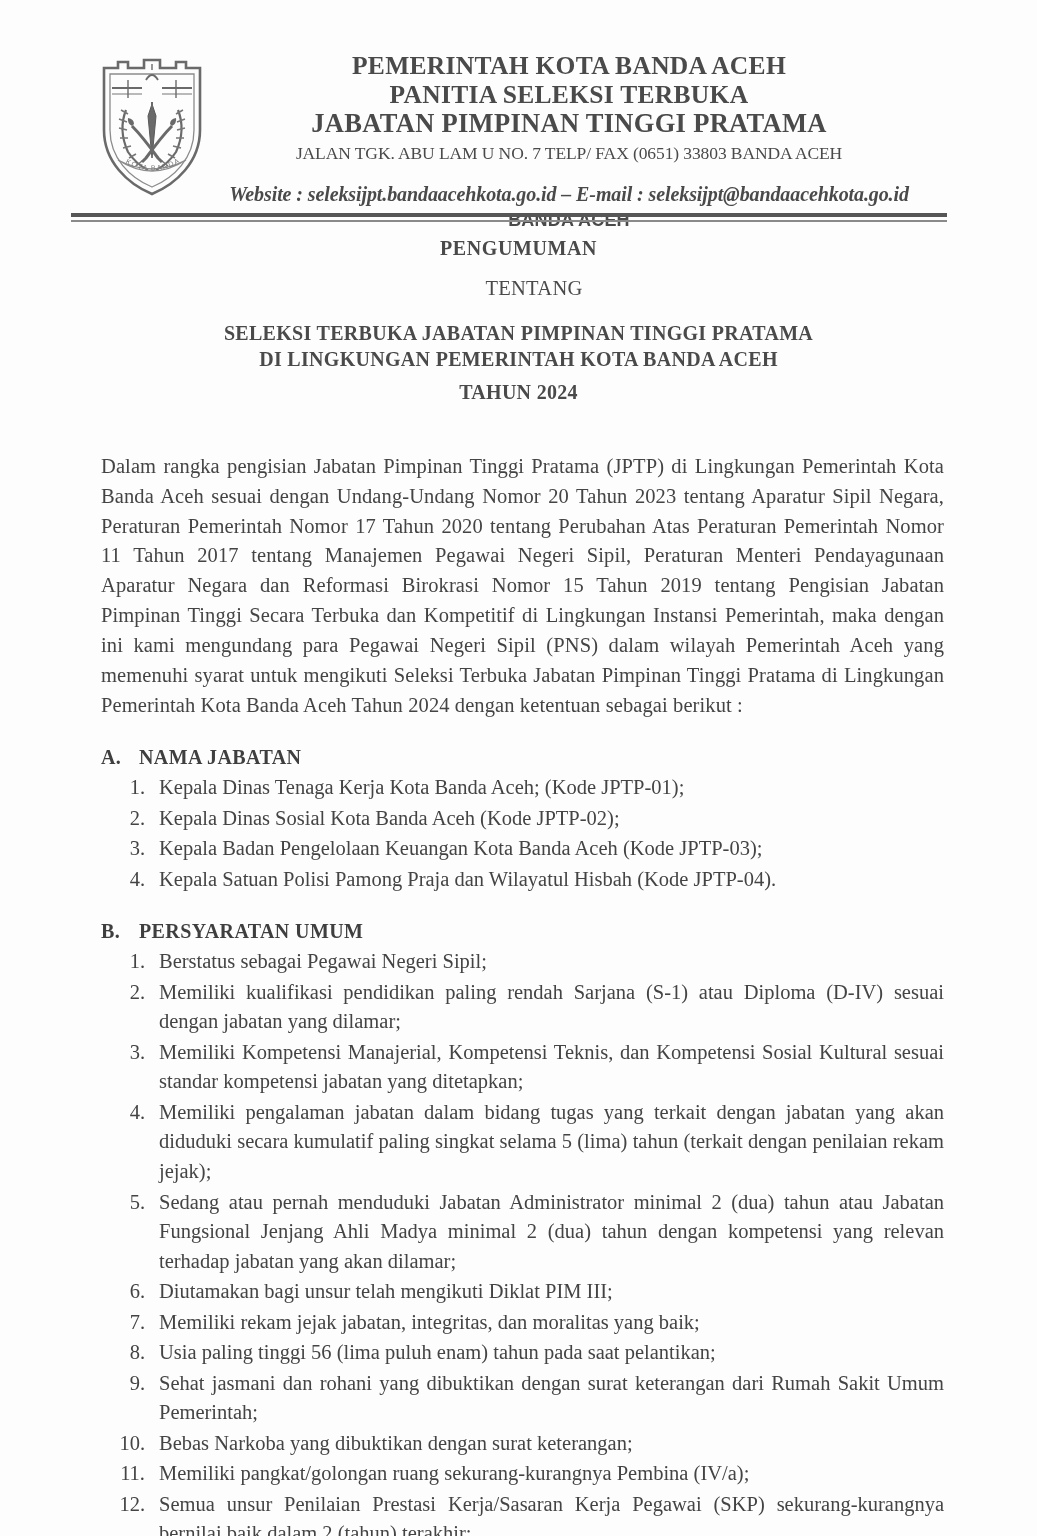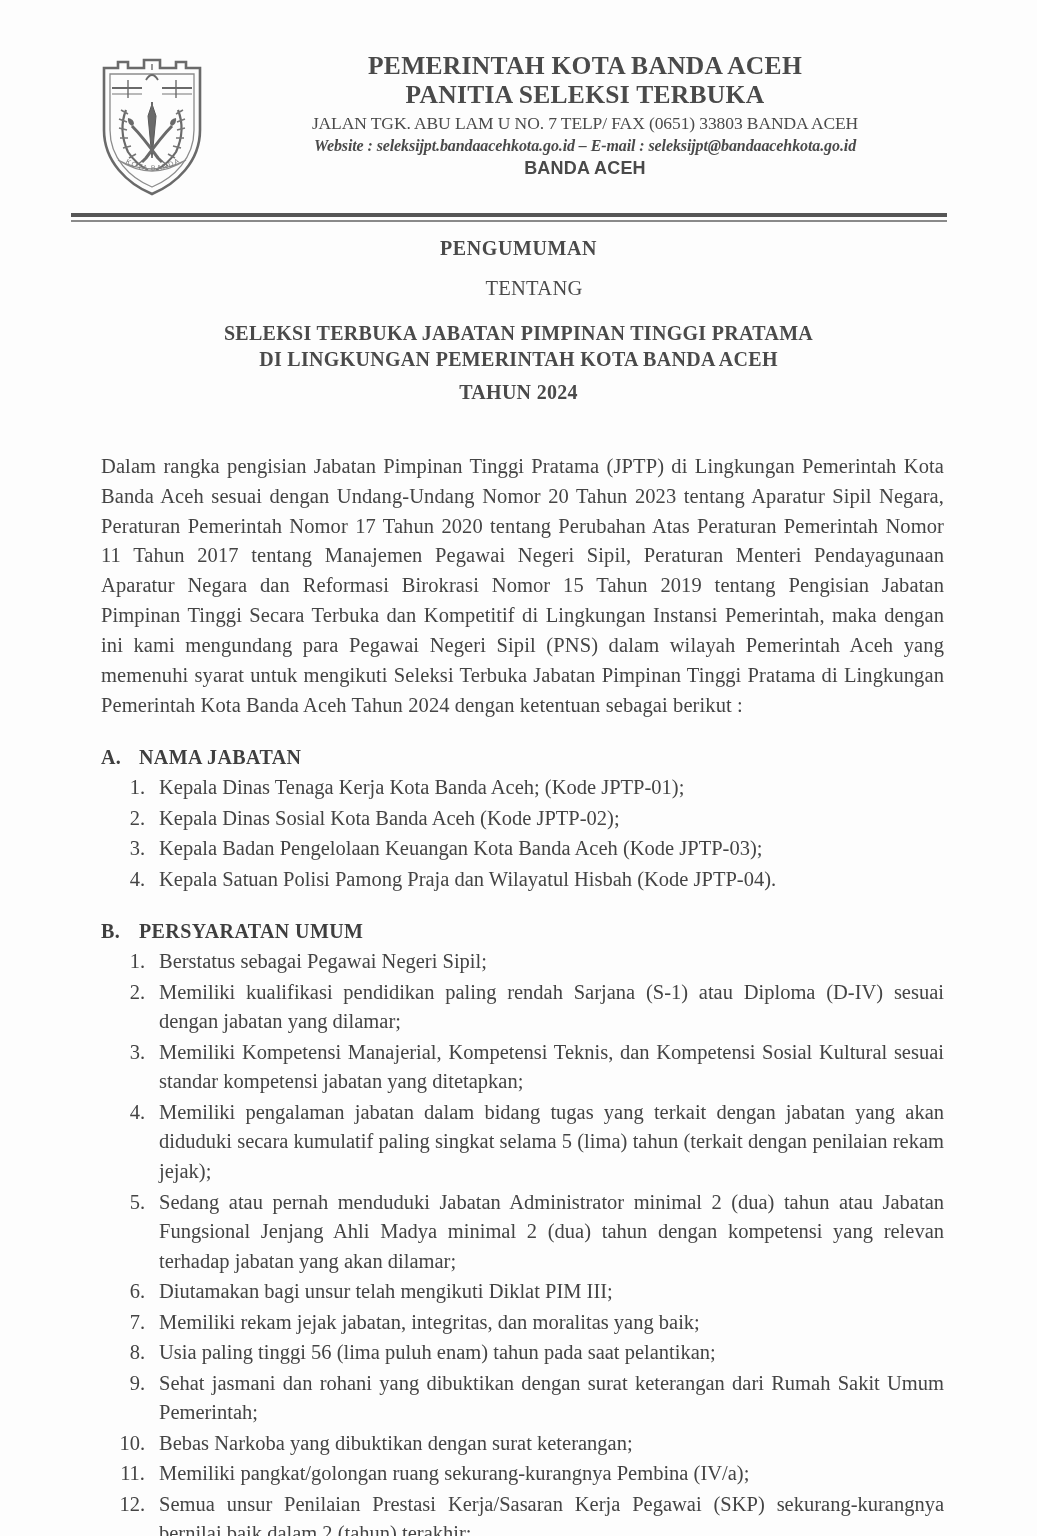--- a/index.html
+++ b/index.html
@@ -36,21 +36,21 @@
   .crest {
     position: absolute;
     left: 98px;
     top: 6px;
     width: 108px;
     height: 140px;
   }
 
   .head-text {
     position: absolute;
-    left: 215px;
+    left: 199px;
     top: 0px;
     width: 740px;
     text-align: center;
   }
 
   .head-line-1,
   .head-line-2,
   .head-line-3 {
     font-weight: bold;
     color: #4a4a4a;
@@ -62,26 +62,27 @@
   .head-line-3 { font-size: 26.5px; }
 
   .head-addr {
     font-size: 17.5px;
     color: #4a4a4a;
     line-height: 1.3;
     margin-top: 3px;
     letter-spacing: -0.1px;
   }
   .head-web {
-    font-size: 16px;
+    font-size: 20px;
     font-style: italic;
     font-weight: bold;
     color: #4a4a4a;
     line-height: 1.35;
     letter-spacing: -0.1px;
+    margin-top: 16px;
   }
   .head-city {
     font-family: "Liberation Sans", "DejaVu Sans", sans-serif;
     font-size: 18px;
     font-weight: bold;
     color: #4a4a4a;
     letter-spacing: 0.2px;
     margin-top: 2px;
   }
 
@@ -253,20 +254,21 @@
         <path id="mottoArc" d="M24 103 Q54 122 84 103" fill="none" stroke="none"></path>
         <text font-size="7.2" fill="#7a7a7a" letter-spacing="1.3" font-family="'Liberation Sans', sans-serif">
           <textPath href="#mottoArc" startOffset="6%">KOTA BANDA ACEH</textPath>
         </text>
       </svg>
     </div>
 
     <div class="head-text">
       <div class="head-line-1">PEMERINTAH KOTA BANDA ACEH</div>
       <div class="head-line-2">PANITIA SELEKSI TERBUKA</div>
+      <div class="head-line-3">JABATAN PIMPINAN TINGGI PRATAMA</div>
       <div class="head-addr">JALAN TGK. ABU LAM U NO. 7 TELP/ FAX (0651) 33803 BANDA ACEH</div>
       <div class="head-web">Website : seleksijpt.bandaacehkota.go.id – E-mail : seleksijpt@bandaacehkota.go.id</div>
       <div class="head-city">BANDA ACEH</div>
     </div>
   </div>
 
   <div class="rule-thick"></div>
   <div class="rule-thin"></div>
 
   <div class="titleblock">

